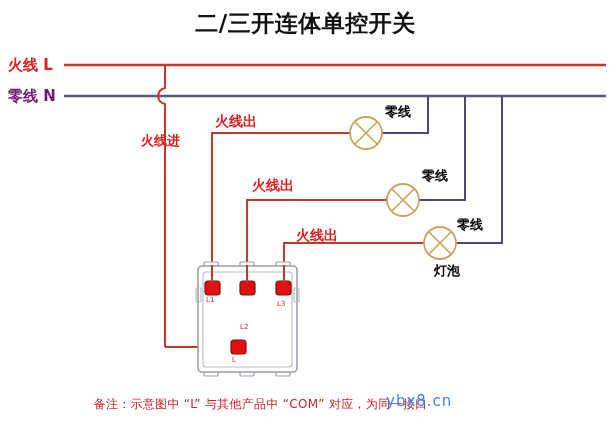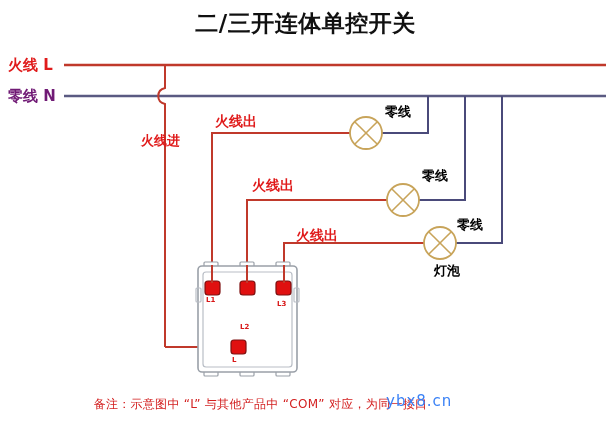--- a/index.html
+++ b/index.html
@@ -38,21 +38,21 @@
   }
   .lbl {
     position: absolute;
     font-weight: bold;
     white-space: nowrap;
     font-family: "DejaVu Sans", "Liberation Sans", sans-serif;
   }
   .lbl-red   { color: #e01b1b; }
   .lbl-navy  { color: #701a75; }
   .lbl-dark  { color: #000000; }
-  .lbl-term  { color: #d81616; font-weight: bold; }
+  .lbl-term  { color: #d81616; font-weight: normal; }
 
   #lbl-live-L   { left: 8px;  top: 56px;  font-size: 15px; }
   #lbl-neutral-N{ left: 8px;  top: 87px;  font-size: 15px; }
 
   #lbl-live-in {
     left: 141px; top: 133px;
     font-size: 13px;
     width: 15px;
     line-height: 15px;
     color: #e01b1b;

